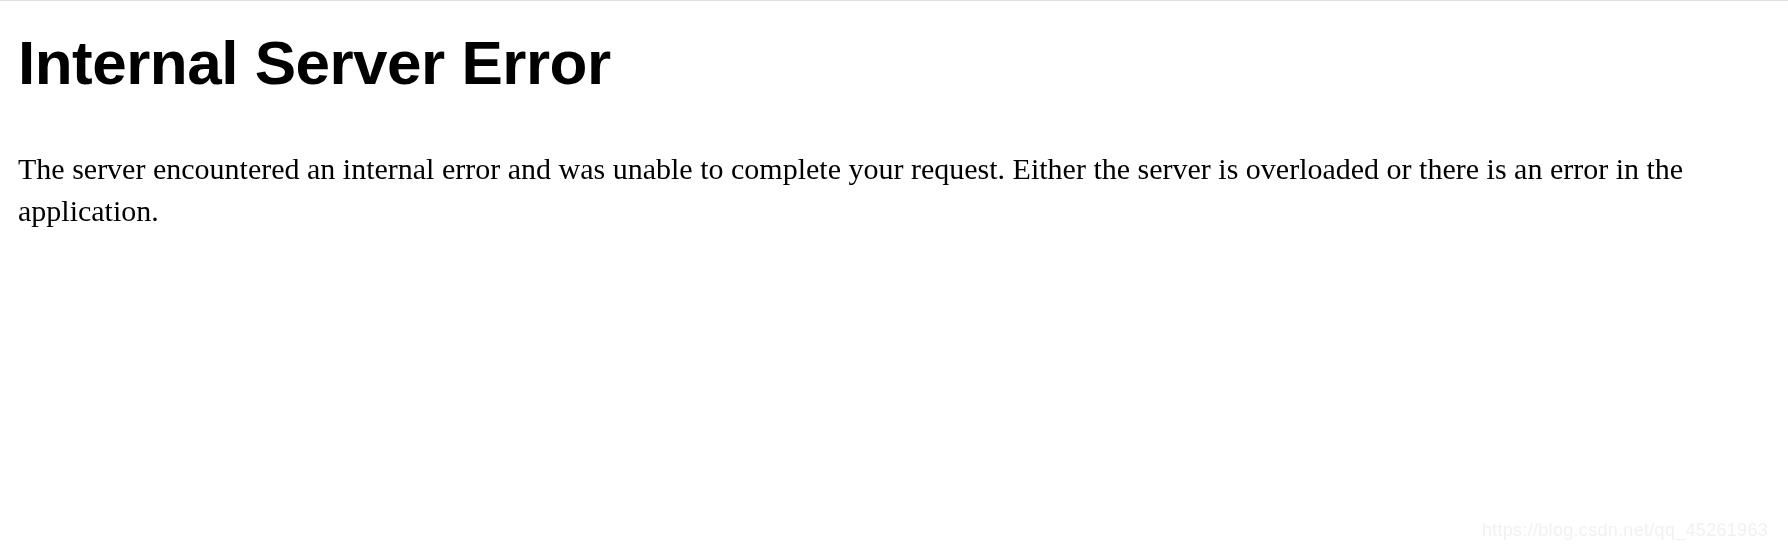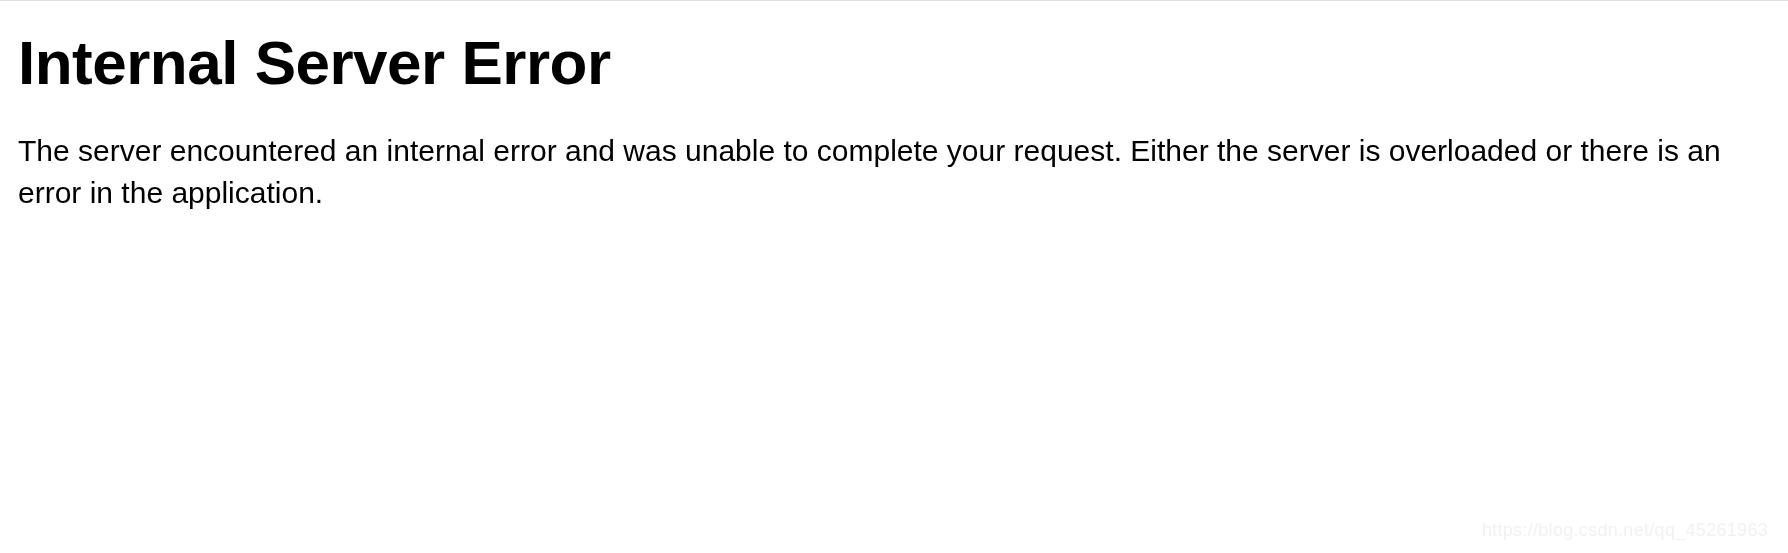--- a/index.html
+++ b/index.html
@@ -16,29 +16,30 @@
       border-top: 1px solid #e0e0e0;
     }
     .content {
       padding: 20px 18px;
     }
     h1.error-title {
       font-size: 62px;
       font-weight: 700;
       color: #000;
       margin-top: 6px;
-      margin-bottom: 32px;
+      margin-bottom: 50px;
       letter-spacing: -0.5px;
     }
     p.error-message {
       font-size: 30px;
       font-weight: 400;
       color: #000;
       line-height: 1.4;
       max-width: 1740px;
+      font-family: Liberation Serif, serif;
     }
     .watermark {
       position: absolute;
       bottom: 12px;
       right: 20px;
       font-size: 18px;
       color: #f1f1f1;
       font-family: Arial, sans-serif;
       letter-spacing: 0.3px;
       user-select: none;

